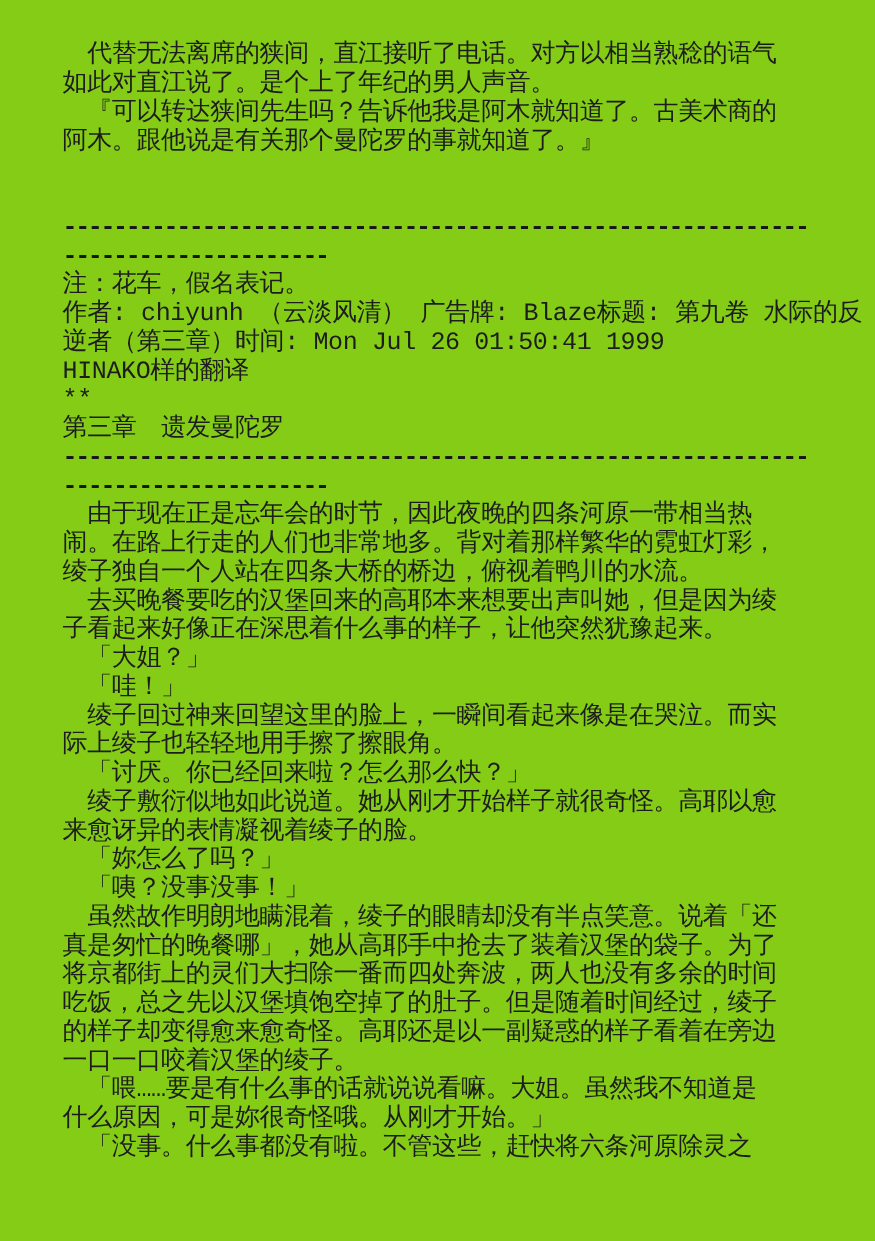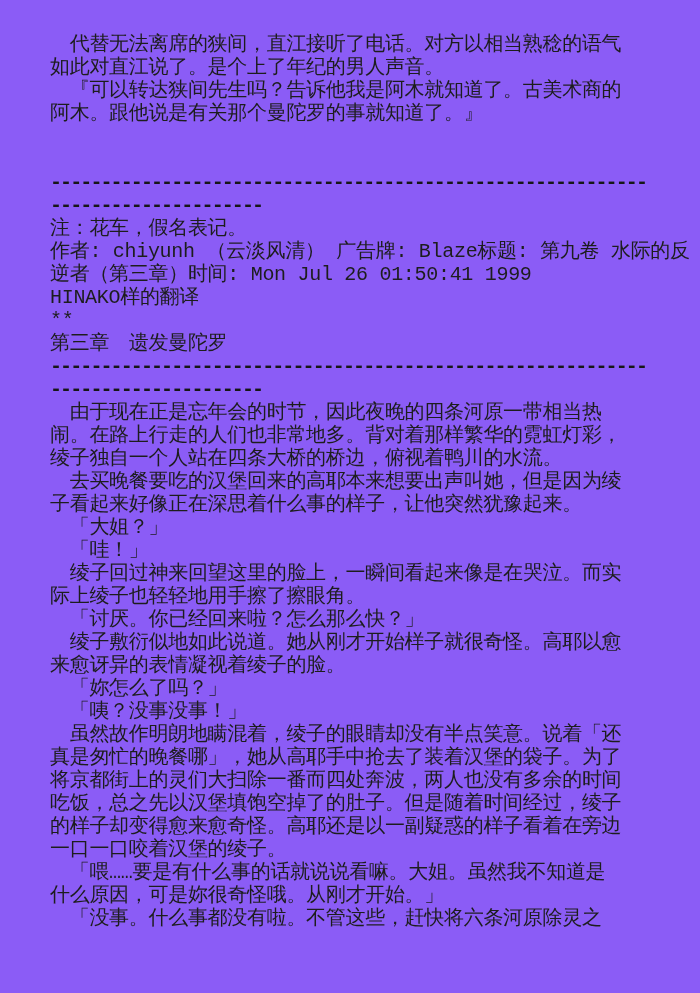--- a/index.html
+++ b/index.html
@@ -9,21 +9,21 @@
   body {
     width: 700px;
     height: 993px;
     overflow: hidden;
     background: #ffffff;
   }
   .page {
     position: relative;
     width: 700px;
     height: 993px;
-    background: #8b5cf6;
+    background: #84cc16;
   }
   .text-col {
     position: absolute;
     left: 50px;
     top: 33px;
     width: 650px;
     font-family: "Liberation Mono", "DejaVu Sans Mono", monospace;
     font-size: 20px;
     line-height: 23px;
     letter-spacing: -0.3px;

